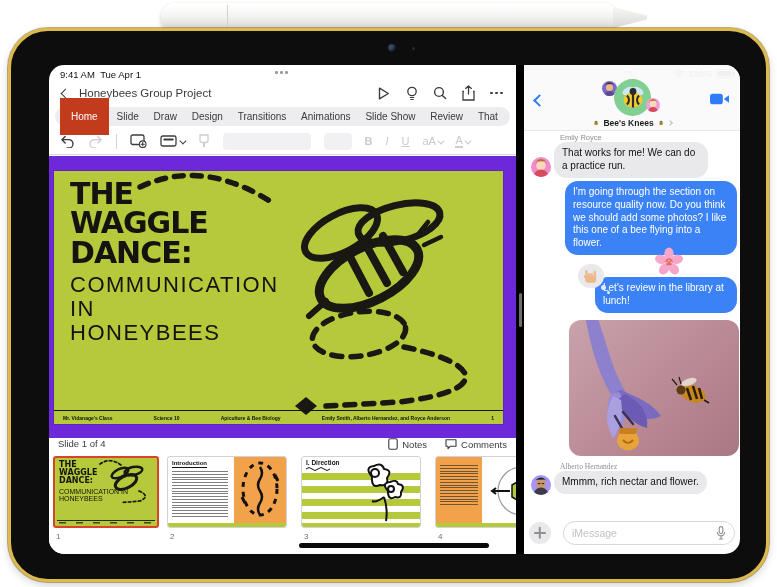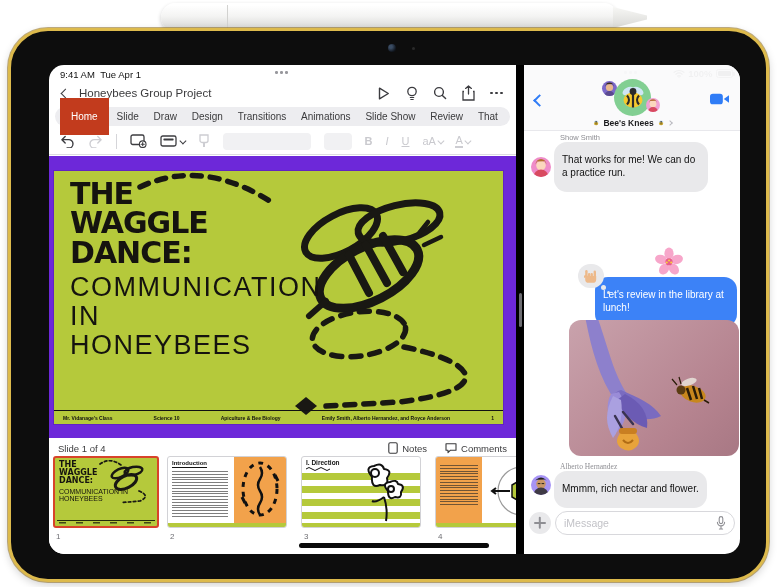--- a/index.html
+++ b/index.html
@@ -49,25 +49,25 @@
   .kn-toolbar{position:absolute;left:0;right:0;top:63px;height:27px;border-bottom:1px solid #dcdce0;
     display:flex;align-items:center;gap:13px;padding:0 11px;}
   .tb-sep{width:1px;height:15px;background:#d5d5d9;}
   .tb-field{height:17px;border-radius:4px;background:#f1f1f3;}
   .tb-dis{color:#c9c9ce;font-size:11px;display:flex;align-items:center;gap:2px;}
   .chev-dn{display:inline-block;width:4.5px;height:4.5px;border-right:1.3px solid currentColor;border-bottom:1.3px solid currentColor;transform:rotate(45deg) translateY(-1px);}
   .kn-canvas{position:absolute;left:0;right:0;top:91px;height:282px;background:#6d28d9;}
   .slide{position:absolute;left:5px;top:15px;width:449px;height:253px;background:#b5c93b;box-shadow:0 0 0 1px rgba(0,0,0,.10);}
   .slide-title{position:absolute;left:16px;top:8px;font-family:"DejaVu Sans",sans-serif;font-weight:800;
     font-size:30px;line-height:.98;letter-spacing:-1px;color:#15130f;white-space:pre-line;}
-  .slide-sub{position:absolute;left:16px;top:102px;font-size:27px;line-height:1.08;font-weight:400;
+  .slide-sub{position:absolute;left:16px;top:102px;font-size:22px;line-height:1.08;font-weight:400;
     letter-spacing:1.5px;color:#15130f;white-space:pre-line;}
   .slide-footer{position:absolute;left:0;right:0;bottom:0;height:14px;border-top:1.5px solid #111;
     display:flex;align-items:center;justify-content:space-between;padding:0 9px;font-size:5px;font-weight:700;color:#111;}
-  .kn-inforow{position:absolute;left:0;right:0;top:373px;height:16px;display:flex;align-items:flex-end;
+  .kn-inforow{position:absolute;left:0;right:0;top:373px;height:16px;display:flex;align-items:flex-start;
     padding:0 9px;font-size:9.5px;color:#3a3a3c;}
   .kn-inforow .grow{flex:1;}
   .info-btn{display:flex;align-items:center;gap:4px;margin-left:18px;color:#3a3a3c;}
   .strip{position:absolute;left:0;right:0;top:389px;height:100px;background:#fff;}
   .thumb{position:absolute;top:2px;height:72px;background:#fff;border:1px solid #d2d2d6;border-radius:3px;overflow:hidden;}
   .thumb.sel{border:2px solid #d8432a;}
   .thumb-num{position:absolute;top:78px;font-size:8px;color:#6e6e73;}
   .thumb-footer{position:absolute;left:2px;right:2px;bottom:1px;height:5px;border-top:.7px solid rgba(0,0,0,.8);
     background:repeating-linear-gradient(90deg,rgba(0,0,0,.65) 0 7px,transparent 7px 17px) center/96% 1.5px no-repeat;}
   .green-strip{position:absolute;left:0;right:0;bottom:0;height:4px;background:#b5c93b;}
@@ -79,31 +79,31 @@
   .batt i{position:absolute;left:1px;top:1px;right:1px;bottom:1px;background:#111;border-radius:1.2px;}
   .batt:after{content:"";position:absolute;right:-3px;top:2px;width:1.8px;height:3.5px;background:#48484c;border-radius:0 1px 1px 0;}
   .msg-header{position:absolute;left:0;right:0;top:0;height:66px;background:rgba(250,250,251,.96);
     border-bottom:.5px solid #e8e8ec;z-index:5;}
   .chev.blue{border-color:#2f7cf6;width:9px;height:9px;border-width:2.2px;}
   .avatar{border-radius:50%;overflow:hidden;}
   .grp-title{position:absolute;left:0;right:0;top:53px;display:flex;align-items:center;justify-content:center;gap:3px;
     font-size:8.5px;font-weight:600;color:#1c1c1e;}
   .chev-r{display:inline-block;width:4px;height:4px;border-right:1.4px solid #b9b9bf;border-top:1.4px solid #b9b9bf;transform:rotate(45deg);}
   .sender{position:absolute;font-size:7.5px;color:#8e8e93;}
-  .bubble{position:absolute;padding:12px 8px;border-radius:13px;font-size:10px;line-height:1.28;}
+  .bubble{position:absolute;padding:5px 8px;border-radius:13px;font-size:10px;line-height:1.28;}
   .recv{background:#e9e9eb;color:#111;}
   .sent{background:#3c82f7;color:#fff;right:3px;}
   .photo{position:absolute;left:45px;top:255px;width:170px;height:136px;border-radius:12px;overflow:hidden;
     background:linear-gradient(135deg,#c9a2ac,#b5838f 70%,#a87884);}
   .reaction{position:absolute;left:54px;top:199px;width:26px;height:24px;background:#e9e9eb;border-radius:12px;
     display:flex;align-items:center;justify-content:center;z-index:2;}
   .reaction:after{content:"";position:absolute;right:-2px;bottom:-2px;width:5px;height:5px;border-radius:50%;background:#e9e9eb;}
   .reaction:before{content:"";position:absolute;right:-6px;bottom:-6px;width:3px;height:3px;border-radius:50%;background:#e9e9eb;}
   .sticker{position:absolute;z-index:3;}
-  .composer{position:absolute;left:0;right:0;top:443px;height:30px;display:flex;align-items:center;padding:0 5px;gap:4px;}
+  .composer{position:absolute;left:0;right:0;top:453px;height:30px;display:flex;align-items:center;padding:0 5px;gap:12px;}
   .plus-btn{width:22px;height:22px;border-radius:50%;background:#e9e9eb;position:relative;flex:none;}
   .plus-btn i{position:absolute;left:5px;top:10.2px;width:12px;height:1.6px;background:#8e8e93;border-radius:1px;}
   .plus-btn i:last-child{transform:rotate(90deg);}
   .imsg-field{flex:1;height:24px;border:1px solid #d8d8dc;border-radius:12.5px;background:#fff;
     display:flex;align-items:center;padding:0 8px;}
   .imsg-ph{flex:1;font-size:10.5px;color:#c2c2c7;}
 </style>
 </head>
 <body>
 
@@ -390,30 +390,31 @@
               <circle cx="19" cy="12.5" r="3.4" fill="#2a2a2a"></circle>
             </svg>
           <span class="chev-r"></span>
         </div>
         <svg class="abs" style="right:11px;top:28px;" width="19" height="12" viewBox="0 0 20 12">
             <rect x="0" y="0.5" width="13.5" height="11" rx="3" fill="#2f7cf6"></rect>
             <path d="M14.5 6 20 2v8z" fill="#2f7cf6"></path>
           </svg>
       </div>
 
-      <div class="sender" style="left:36px;top:68px;">Show Smith</div>
+      <div class="sender" style="left:36px;top:68px;">Emily Royce</div>
       <div class="bubble recv" style="left:30px;top:77px;max-width:154px;">That works for me! We can do a practice run.</div>
       <div class="avatar abs" style="left:7px;top:92px;width:20px;height:20px;background:#ef8cc9;">
         <svg width="20" height="20" viewBox="0 0 20 20">
             <circle cx="10" cy="8.6" r="4.8" fill="#fbd7bd"></circle>
             <path d="M4.6 7.4a5.4 5.4 0 0 1 10.8 0L14 4.2l-8 .2z" fill="#b5702f"></path>
             <path d="M2.5 20a7.5 7.5 0 0 1 15 0z" fill="#d84a60"></path>
           </svg>
       </div>
 
+      <div class="bubble sent" style="top:116px;max-width:172px;">I'm going through the section on resource quality now. Do you think we should add some photos? I like this one of a bee flying into a flower.</div>
       <svg class="sticker" style="left:130px;top:182px;" width="30" height="30" viewBox="0 0 30 30">
         <g fill="#f7a6ca">
             <ellipse cx="15" cy="6.5" rx="4.6" ry="6"></ellipse>
             <ellipse cx="23" cy="12.4" rx="4.6" ry="6" transform="rotate(72 23 12.4)"></ellipse>
             <ellipse cx="19.9" cy="22" rx="4.6" ry="6" transform="rotate(144 19.9 22)"></ellipse>
             <ellipse cx="10.1" cy="22" rx="4.6" ry="6" transform="rotate(216 10.1 22)"></ellipse>
             <ellipse cx="7" cy="12.4" rx="4.6" ry="6" transform="rotate(288 7 12.4)"></ellipse>
           </g>
         <circle cx="15" cy="14.8" r="3.6" fill="#e85d8a"></circle>
           <circle cx="15" cy="13.6" r="1" fill="#f9d23c"></circle>

